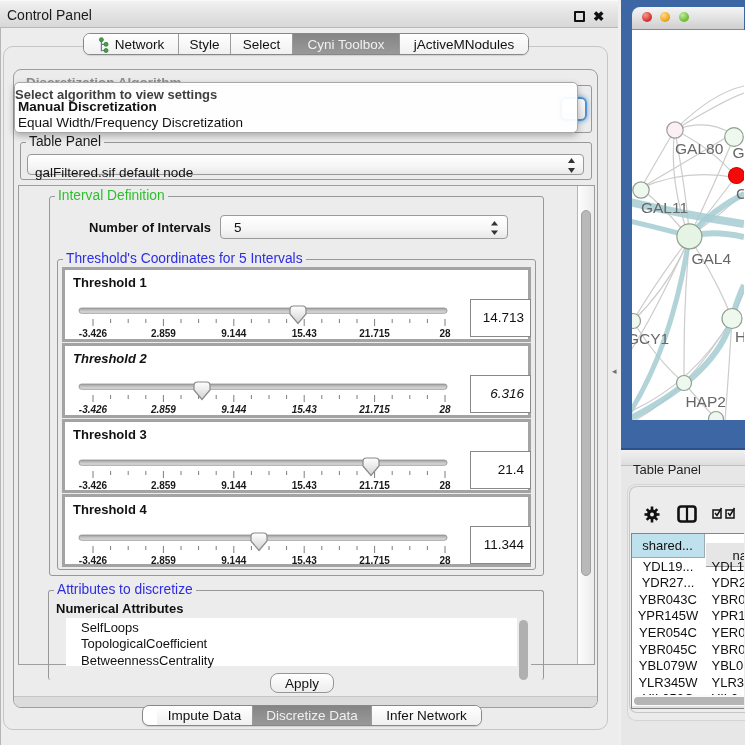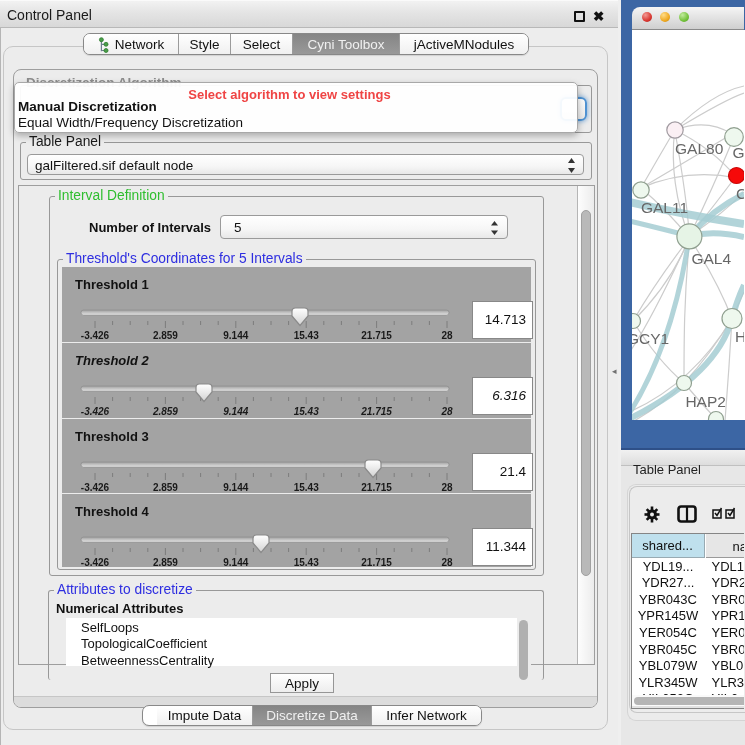--- a/index.html
+++ b/index.html
@@ -36,51 +36,51 @@
   border-top:1px solid #c6c6c6; border-radius:0 0 7px 7px; }
 
 
 .grp { position:absolute; border:1px solid #989898; border-radius:3px; }
 .grp .gt { position:absolute; top:-9px; left:5px; background:#ececec; padding:0 3px;
   font-size:13.8px; line-height:16px; white-space:nowrap; }
 
 
 .combo { position:absolute; background:linear-gradient(#ffffff,#f6f6f6 60%,#e8e8e8);
   border:1px solid #9a9a9a; border-radius:4px; font-size:13.5px; color:#111; }
-.combo .cv { position:absolute; left:11px; top:3px; }
+.combo .cv { position:absolute; left:11px; top:10px; }
 .updn { position:absolute; width:9px; }
 
 
 #spane { left:17.5px; top:185px; width:577.5px; height:480px; border:1px solid #9e9e9e; background:#ececec; }
 #sbar { position:absolute; right:0; top:0; width:17px; height:478px;
   background:linear-gradient(90deg,#fdfdfd,#ececec); border-left:1px solid #b5b5b5; }
 #sthumb { position:absolute; left:3px; top:24px; width:10px; height:366px;
   background:#b9b9b9; border:1px solid #a0a0a0; border-radius:6px; }
 
 
-.thr { position:absolute; left:43.5px; width:469px; height:75px; background:#a3a3a3;
-  border:5px solid #a3a3a3; }
+.thr { position:absolute; left:43.5px; width:469px; height:75px; background:#ffffff;
+  border:3px solid #a3a3a3; }
 .thr svg.sl { position:absolute; left:0; top:0; }
 .thr .tl { position:absolute; left:8px; top:5px; font-size:13px; font-weight:bold; color:#111; }
 .thr .vbox { position:absolute; left:405px; top:29px; width:61px; height:38px; background:#fff;
   border:1px solid #888; font-size:13.5px; color:#111; text-align:right; line-height:36px; padding-right:6px; }
 
 
 #attrlist { left:47.5px; top:432px; width:451px; height:48px; background:#fff; font-size:13px; color:#111; }
 #attrlist div { padding:2px 0 1px 15px; height:16.4px; }
 
 button.aqua { position:absolute; background:linear-gradient(#ffffff,#ededed);
-  border:1px solid #969696; border-radius:0; font-family:"Liberation Sans",sans-serif;
+  border:1px solid #969696; border-radius:8px; font-family:"Liberation Sans",sans-serif;
   font-size:13.5px; color:#111; }
 
 
 #popup { left:14px; top:82px; width:564px; height:51px; background:rgba(255,255,255,0.94);
   border:1px solid #a8a8a8; border-radius:5px; box-shadow:0 3px 7px rgba(0,0,0,0.28); }
-#popup .hint { position:absolute; left:0; right:13px; top:4px; text-align:center;
-  font-size:13px; font-weight:bold; color:#ef4444; }
+#popup .hint { position:absolute; left:0; right:13px; top:4px; text-align:left;
+  font-size:13px; font-weight:bold; color:#404040; }
 #popup .i1 { position:absolute; left:3px; top:16px; font-size:13.5px; font-weight:bold; color:#111; }
 #popup .i2 { position:absolute; left:3px; top:31.5px; font-size:13.5px; color:#111; }
 
 
 #bluewrap { left:621px; top:0; width:124px; height:450px; background:#3c66a4; border-bottom:2px solid #2e5088; }
 #netwin { position:absolute; left:11px; top:7px; width:112px; height:414px; }
 #nettitle { position:absolute; left:0; top:0; width:112px; height:23px;
   background:linear-gradient(#f5f5f5,#cfcfcf); border-bottom:1px solid #8a8a8a; border-radius:8px 0 0 0; }
 .tl-dot { position:absolute; top:4.5px; width:10px; height:10px; border-radius:50%; }
 #netcanvas { position:absolute; left:0; top:23px; width:113px; height:390px; background:#fff; overflow:hidden; }
@@ -478,21 +478,21 @@
       <g fill="none" stroke="#111" stroke-width="1.5">
         <rect x="1" y="3" width="8" height="8"></rect>
           <rect x="14" y="3" width="8" height="8"></rect>
         <path d="M3 6 L5 8.5 L9.5 1"></path>
           <path d="M16 6 L18 8.5 L22.5 1"></path>
       </g>
     </svg>
 
     <div class="abs" style="left:9.5px; top:82.5px; width:113.5px; height:176px; background:#fff; border:1px solid #858585; border-right:none; overflow:hidden; font-size:13px; color:#111;">
       <div class="abs" style="left:0; top:0; width:73px; height:24px; background:#bfe0ed; border-right:1px solid #98aab2; border-bottom:1px solid #98aab2; line-height:24px; text-align:center;">shared...</div>
-      <div class="abs" style="left:74px; top:0; width:39.5px; height:24px; background:#e6e6e6; border-bottom:1px solid #9a9a9a;">
+      <div class="abs" style="left:74px; top:9px; width:39.5px; height:24px; background:#e6e6e6; border-bottom:1px solid #9a9a9a;">
           <span style="position:absolute; left:27px; top:5px;">na</span>
         </div>
       <div class="abs" style="left:0; top:25px; width:113.5px; height:136px;" id="trows">
           <div style="position:absolute;left:0;top:0px;width:73px;height:16.6px;text-align:center;line-height:16.6px;">YDL19...</div>
           <div style="position:absolute;left:80px;top:0px;height:16.6px;line-height:16.6px;white-space:nowrap;">YDL1</div>
           <div style="position:absolute;left:0;top:16.6px;width:73px;height:16.6px;text-align:center;line-height:16.6px;">YDR27...</div>
           <div style="position:absolute;left:80px;top:16.6px;height:16.6px;line-height:16.6px;white-space:nowrap;">YDR2</div>
           <div style="position:absolute;left:0;top:33.2px;width:73px;height:16.6px;text-align:center;line-height:16.6px;">YBR043C</div>
           <div style="position:absolute;left:80px;top:33.2px;height:16.6px;line-height:16.6px;white-space:nowrap;">YBR0</div>
           <div style="position:absolute;left:0;top:49.800000000000004px;width:73px;height:16.6px;text-align:center;line-height:16.6px;">YPR145W</div>

